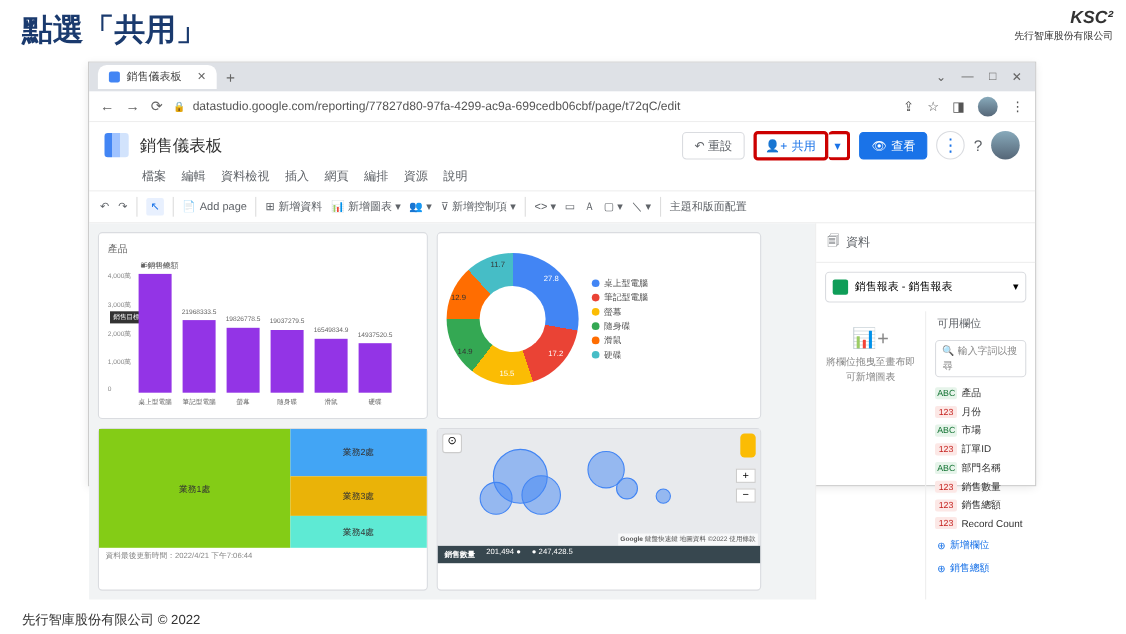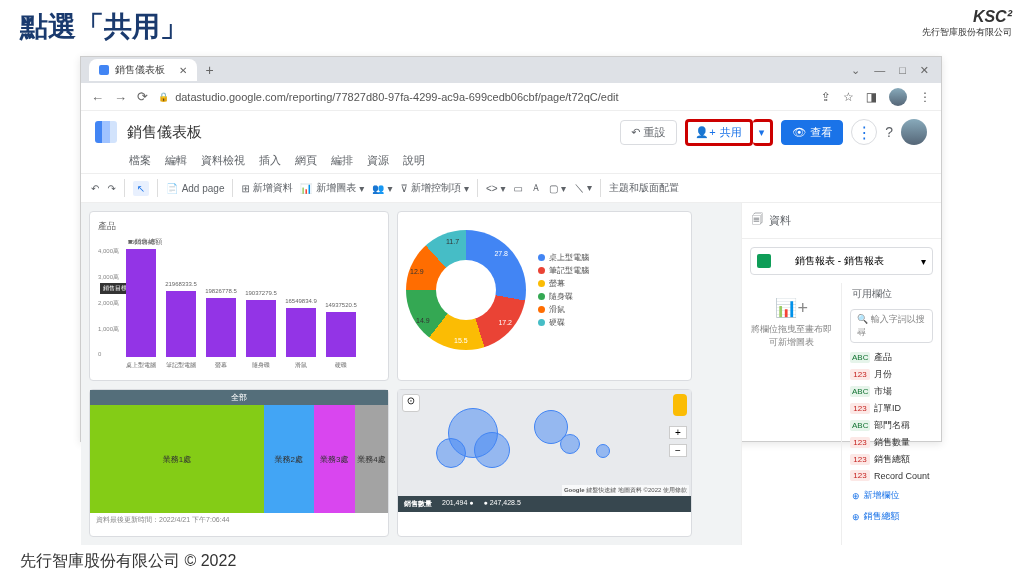--- a/index.html
+++ b/index.html
@@ -1,20 +1,20 @@
 <!DOCTYPE html>
 <html><head>
 <meta charset="utf-8">
 <style>
 *{margin:0;padding:0;box-sizing:border-box;font-family:"Microsoft JhengHei",Arial,sans-serif}
 body{width:1024px;height:576px;background:#fff;position:relative;overflow:hidden}
 .slide-title{position:absolute;top:8px;left:20px;font-size:28px;font-weight:bold;color:#1a3a6e}
 .ksc-logo{position:absolute;top:8px;right:12px;text-align:right;font-size:9px;color:#333}
 .ksc-logo .main{font-size:16px;font-weight:bold;font-style:italic}
-.footer-copy{position:absolute;bottom:4px;left:20px;font-size:16px;color:#333}
+.footer-copy{position:absolute;bottom:4px;left:20px;font-size:12px;color:#333}
 
 .browser{position:absolute;top:56px;left:80px;width:862px;height:386px;background:#fff;border:1px solid #ccc;box-shadow:0 2px 8px rgba(0,0,0,.1)}
 .tab-bar{height:26px;background:#dee1e6;display:flex;align-items:center;padding-left:8px}
 .tab{background:#fff;height:22px;border-radius:8px 8px 0 0;display:flex;align-items:center;padding:0 10px;font-size:10px;color:#444;gap:6px}
 .tab-icon{width:10px;height:10px;background:#4285f4;border-radius:2px}
 .tab-close{margin-left:8px;color:#666}
 .new-tab{margin-left:8px;color:#666;font-size:14px}
 .win-ctrl{margin-left:auto;display:flex;gap:14px;padding-right:12px;color:#666;font-size:11px}
 
 .url-bar{height:28px;display:flex;align-items:center;padding:0 10px;gap:10px;border-bottom:1px solid #eee}
@@ -40,21 +40,21 @@
 
 .toolbar{height:30px;border-top:1px solid #eee;border-bottom:1px solid #eee;display:flex;align-items:center;gap:8px;padding:0 10px;font-size:10px;color:#5f6368}
 .tb-item{display:flex;align-items:center;gap:3px}
 .tb-sep{width:1px;height:18px;background:#ddd}
 .arrow-sel{background:#e8f0fe;padding:2px 4px;border-radius:2px;color:#1a73e8}
 
 .body{display:flex;height:342px}
 .canvas{flex:1;background:#f1f3f4;padding:10px;overflow:hidden;position:relative}
 .panel{width:200px;border-left:1px solid #eee;display:flex;flex-direction:column}
 .panel-hdr{padding:8px 10px;font-size:11px;color:#5f6368;display:flex;align-items:center;gap:6px;border-bottom:1px solid #eee}
-.data-src{margin:8px;padding:6px;border:1px solid #dadce0;border-radius:4px;font-size:10px;display:flex;align-items:center;gap:24px}
+.data-src{margin:8px;padding:6px;border:1px solid #dadce0;border-radius:4px;font-size:10px;display:flex;align-items:center;gap:6px}
 .sheets-icon{width:14px;height:14px;background:#0f9d58;border-radius:2px}
 .drop-area{text-align:center;padding:14px 8px;font-size:9px;color:#888}
 .drop-icon{font-size:18px;color:#888;margin-bottom:4px}
 .fields-hdr{font-size:10px;color:#5f6368;padding:4px 10px}
 .search-f{margin:4px 8px;padding:3px 6px;border:1px solid #dadce0;border-radius:4px;font-size:9px;color:#888}
 .field-list{padding:2px 8px;font-size:9px}
 .field{display:flex;align-items:center;gap:4px;padding:2px 0;color:#333}
 .ftype{width:20px;font-size:8px;padding:1px 2px;border-radius:2px;text-align:center}
 .ft-abc{background:#e6f4ea;color:#137333}
 .ft-123{background:#fce8e6;color:#c5221f}
@@ -83,24 +83,24 @@
 .donut::after{content:"";position:absolute;inset:30px;background:#fff;border-radius:50%}
 .donut-lbl{position:absolute;font-size:7px;color:#fff}
 .legend{font-size:8px;color:#555}
 .legend div{display:flex;align-items:center;gap:4px;margin:2px 0}
 .dot{width:7px;height:7px;border-radius:50%}
 
 
 .tm-title{background:#546e7a;color:#fff;font-size:8px;text-align:center;padding:2px}
 .tm-body{display:flex;height:108px}
 .tm-left{flex:1.4;background:#84cc16;display:flex;align-items:center;justify-content:center;font-size:8px;color:#333}
-.tm-right{flex:1;display:flex;flex-direction:row}
+.tm-right{flex:1;display:flex;flex-direction:column}
 .tm-r1{flex:1.2;background:#42a5f5;display:flex;align-items:center;justify-content:center;font-size:8px;color:#333}
-.tm-r2{flex:1;background:#d946ef;display:flex;align-items:center;justify-content:center;font-size:8px;color:#333}
-.tm-r3{flex:0.8;background:#a3a3a3;display:flex;align-items:center;justify-content:center;font-size:8px;color:#333}
+.tm-r2{flex:1;background:#eab308;display:flex;align-items:center;justify-content:center;font-size:8px;color:#333}
+.tm-r3{flex:0.8;background:#5eead4;display:flex;align-items:center;justify-content:center;font-size:8px;color:#333}
 
 
 .map-inner{height:106px;background:#e8eaed;position:relative;overflow:hidden}
 .bubble{position:absolute;background:rgba(66,133,244,.5);border:1px solid #4285f4;border-radius:50%}
 .map-ctrl{position:absolute;right:4px;background:#fff;border:1px solid #ccc;font-size:10px;width:18px;text-align:center}
 .pegman{position:absolute;right:4px;top:4px;width:14px;height:22px;background:#fbbc04;border-radius:4px}
 .map-pin{position:absolute;left:4px;top:4px;width:18px;height:18px;border:1px solid #ccc;background:#fff;border-radius:3px;font-size:10px;text-align:center}
 .map-footer{position:absolute;bottom:0;right:2px;font-size:6px;color:#555;background:rgba(255,255,255,.7);padding:1px 2px}
 .map-stats{background:#37474f;color:#fff;font-size:7px;padding:3px 6px;display:flex;gap:10px}
 .timestamp{font-size:7px;color:#888;padding:2px 6px}
@@ -282,21 +282,20 @@
               </div>
             <div>
                 <span class="dot" style="background:#46bdc6"></span>
                 <span>硬碟</span>
               </div>
           </div>
         </div>
       </div>
 
       <div class="chart-card treemap" style="padding:0">
-        <div class="tm-title">全部</div>
         <div class="tm-body">
           <div class="tm-left">業務1處</div>
           <div class="tm-right">
             <div class="tm-r1">業務2處</div>
             <div class="tm-r2">業務3處</div>
             <div class="tm-r3">業務4處</div>
           </div>
         </div>
         <div class="timestamp">資料最後更新時間：2022/4/21 下午7:06:44</div>
       </div>

